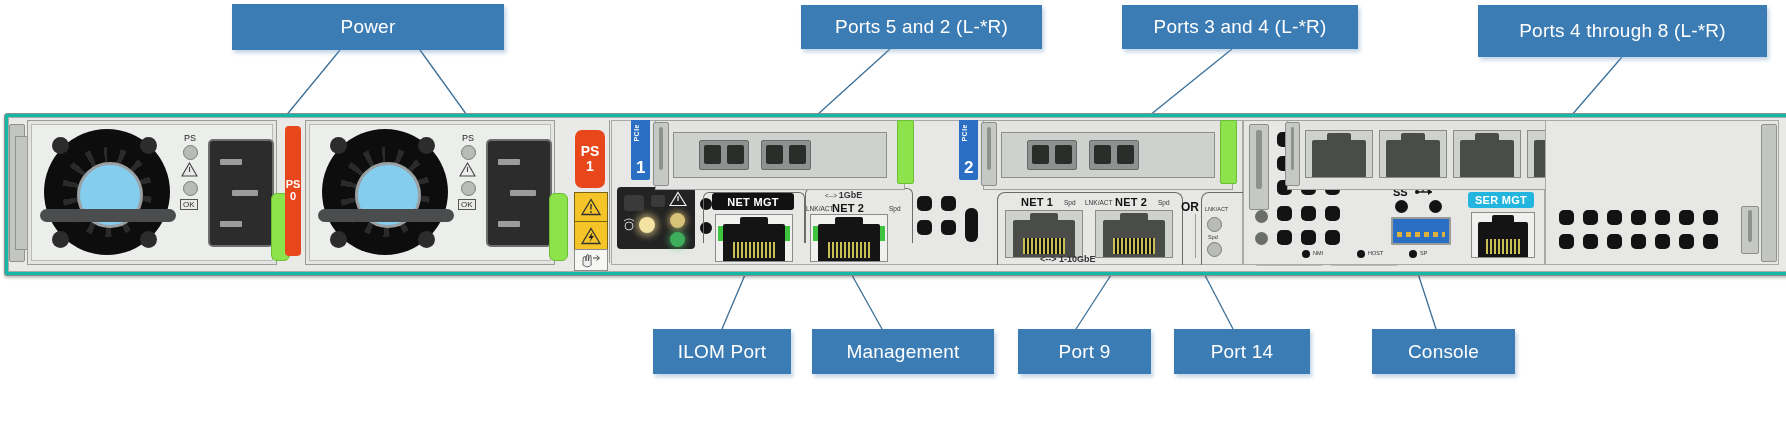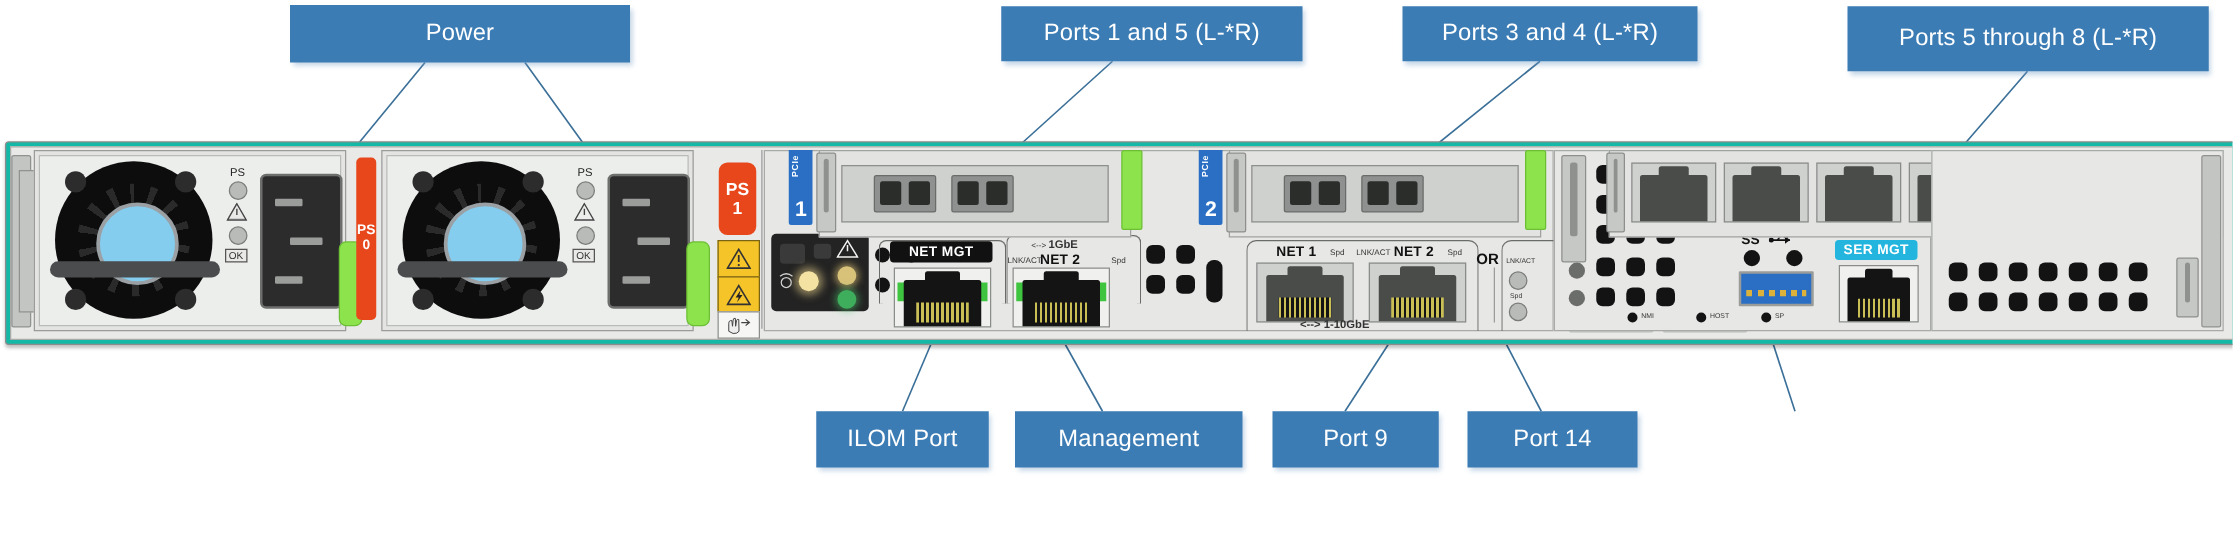--- a/index.html
+++ b/index.html
@@ -126,39 +126,42 @@
       <line x1="1076" y1="329" x2="1122" y2="258"></line>
       <line x1="1233" y1="329" x2="1196" y2="258"></line>
       <line x1="1436" y1="329" x2="1412" y2="255"></line>
     </g>
   </svg>
 
   <div class="callout" style="left:232px;top:4px;width:272px;height:46px;">
     <span>Power</span>
   </div>
   <div class="callout" style="left:801px;top:5px;width:241px;height:44px;">
-    <span>Ports 1 and 5 (L-*R)</span>
+    <span>Ports 5 and 2 (L-*R)</span>
   </div>
   <div class="callout" style="left:1122px;top:5px;width:236px;height:44px;">
     <span>Ports 3 and 4 (L-*R)</span>
   </div>
   <div class="callout" style="left:1478px;top:5px;width:289px;height:52px;">
-    <span>Ports 5 through 8 (L-*R)</span>
+    <span>Ports 4 through 8 (L-*R)</span>
   </div>
   <div class="callout" style="left:812px;top:329px;width:182px;height:45px;">
     <span>Management</span>
   </div>
   <div class="callout" style="left:653px;top:329px;width:138px;height:45px;">
     <span>ILOM Port</span>
   </div>
   <div class="callout" style="left:1018px;top:329px;width:133px;height:45px;">
     <span>Port 9</span>
   </div>
   <div class="callout" style="left:1174px;top:329px;width:136px;height:45px;">
     <span>Port 14</span>
+  </div>
+  <div class="callout" style="left:1372px;top:329px;width:143px;height:45px;">
+    <span>Console</span>
   </div>
 
   <div id="chassis">
     <div id="chassis-inner"></div>
 
     <div class="rail" style="left:4px;top:10px;width:14px;height:136px;border-radius:2px;"></div>
     <div class="rail" style="left:10px;top:22px;width:12px;height:112px;"></div>
 
     <div class="psu" style="left:22px;width:248px;">
       <div class="psu-inner"></div>

